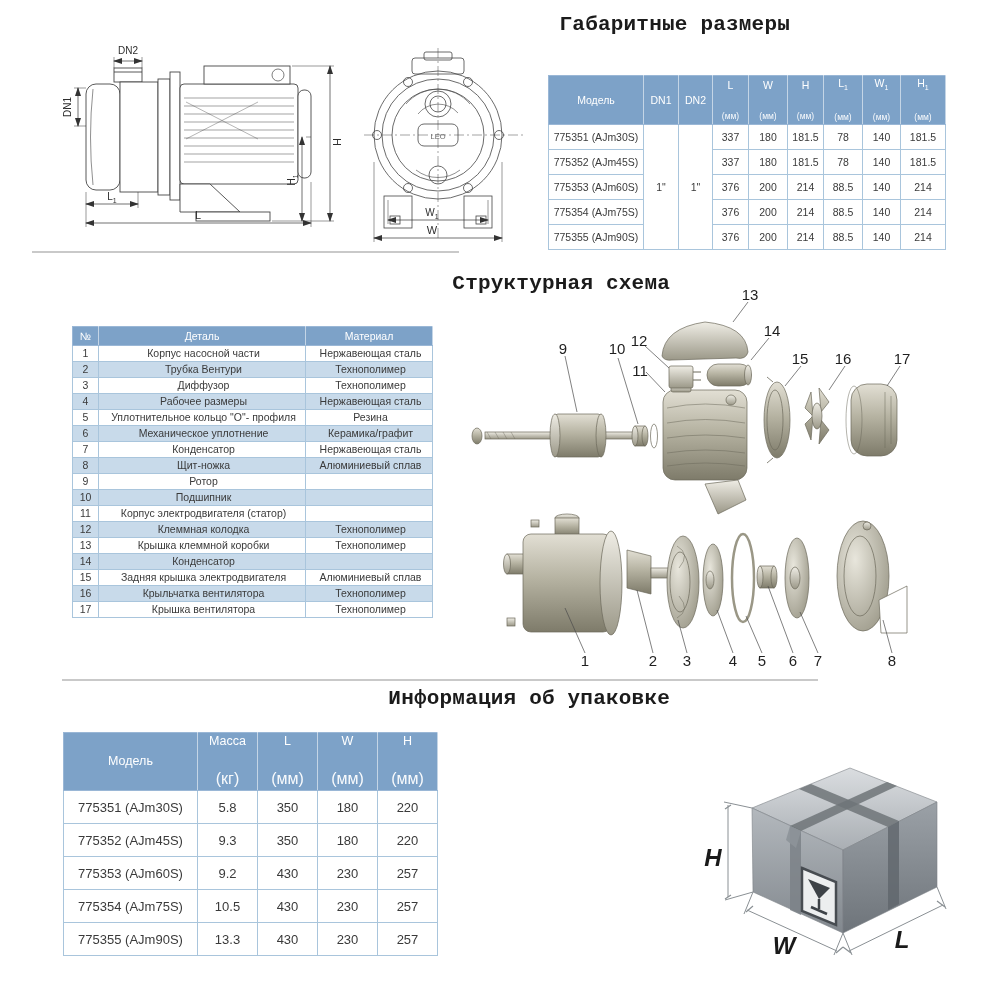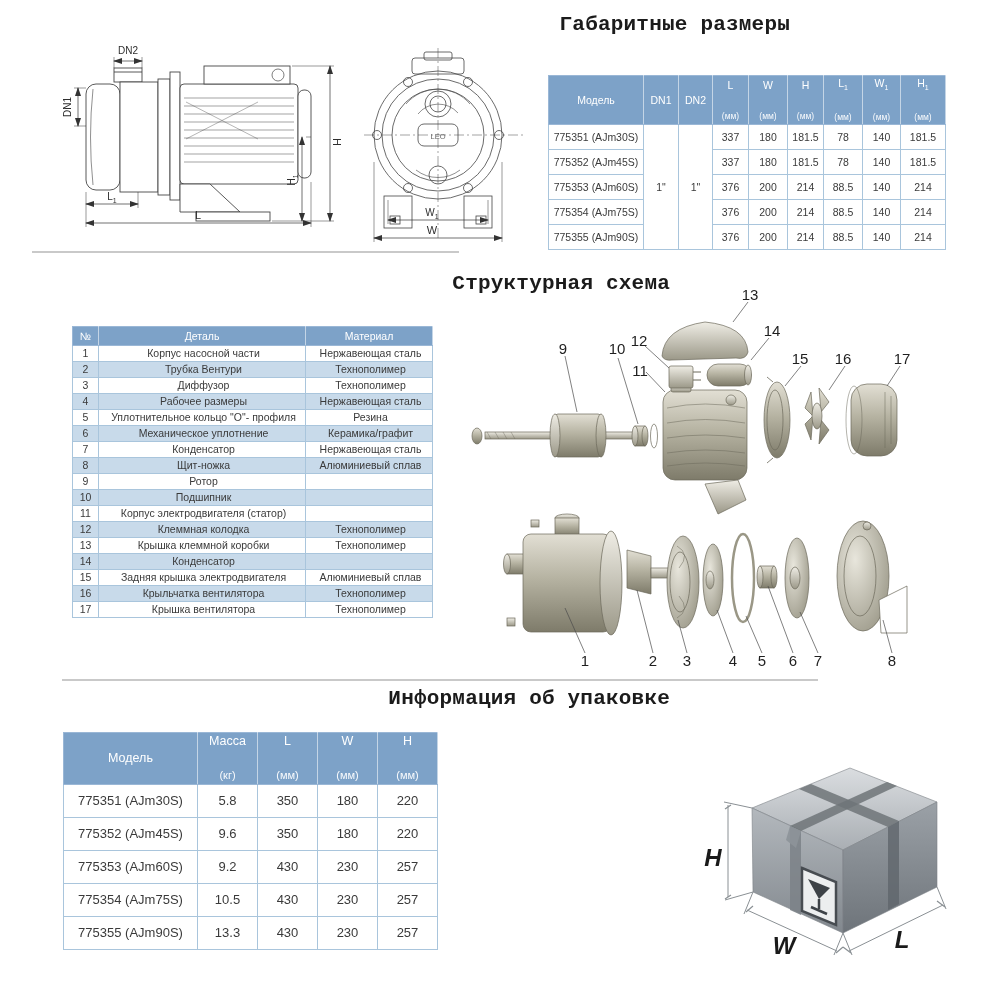--- a/index.html
+++ b/index.html
@@ -24,21 +24,21 @@
   
   .parts-t{width:360px;font-size:10.5px;}
   .parts-t th{height:16px;}
   .parts-t td{height:15px;padding:0 2px;line-height:1.05;}
   .parts-t td.al{text-align:center;padding-left:5px;}
   .parts-t tr:nth-child(even) td{background:#c8daea;}
 
   
   .pack-t{width:374px;font-size:13px;}
   .pack-t th{height:44px;line-height:1.2;font-size:12.5px;}
-  .pack-t th .unit{font-size:11px;}
+  .pack-t th .unit{font-size:16px;}
   .pack-t td{height:30px;}
 
   svg text{font-family:"Liberation Sans",sans-serif;}
 </style>
 </head>
 <body>
 
 <div class="abs sec-title" style="left:390px;top:13px;width:400px">Габаритные размеры</div>
 <div class="abs sec-title" style="left:270px;top:272px;width:400px">Структурная схема</div>
 <div class="abs sec-title" style="left:270px;top:687px;width:400px">Информация об упаковке</div>
@@ -469,21 +469,21 @@
   <tbody>
   <tr>
     <td>775351 (AJm30S)</td>
     <td>5.8</td>
     <td>350</td>
     <td>180</td>
     <td>220</td>
   </tr>
   <tr>
     <td>775352 (AJm45S)</td>
-    <td>9.6</td>
+    <td>9.3</td>
     <td>350</td>
     <td>180</td>
     <td>220</td>
   </tr>
   <tr>
     <td>775353 (AJm60S)</td>
     <td>9.2</td>
     <td>430</td>
     <td>230</td>
     <td>257</td>

